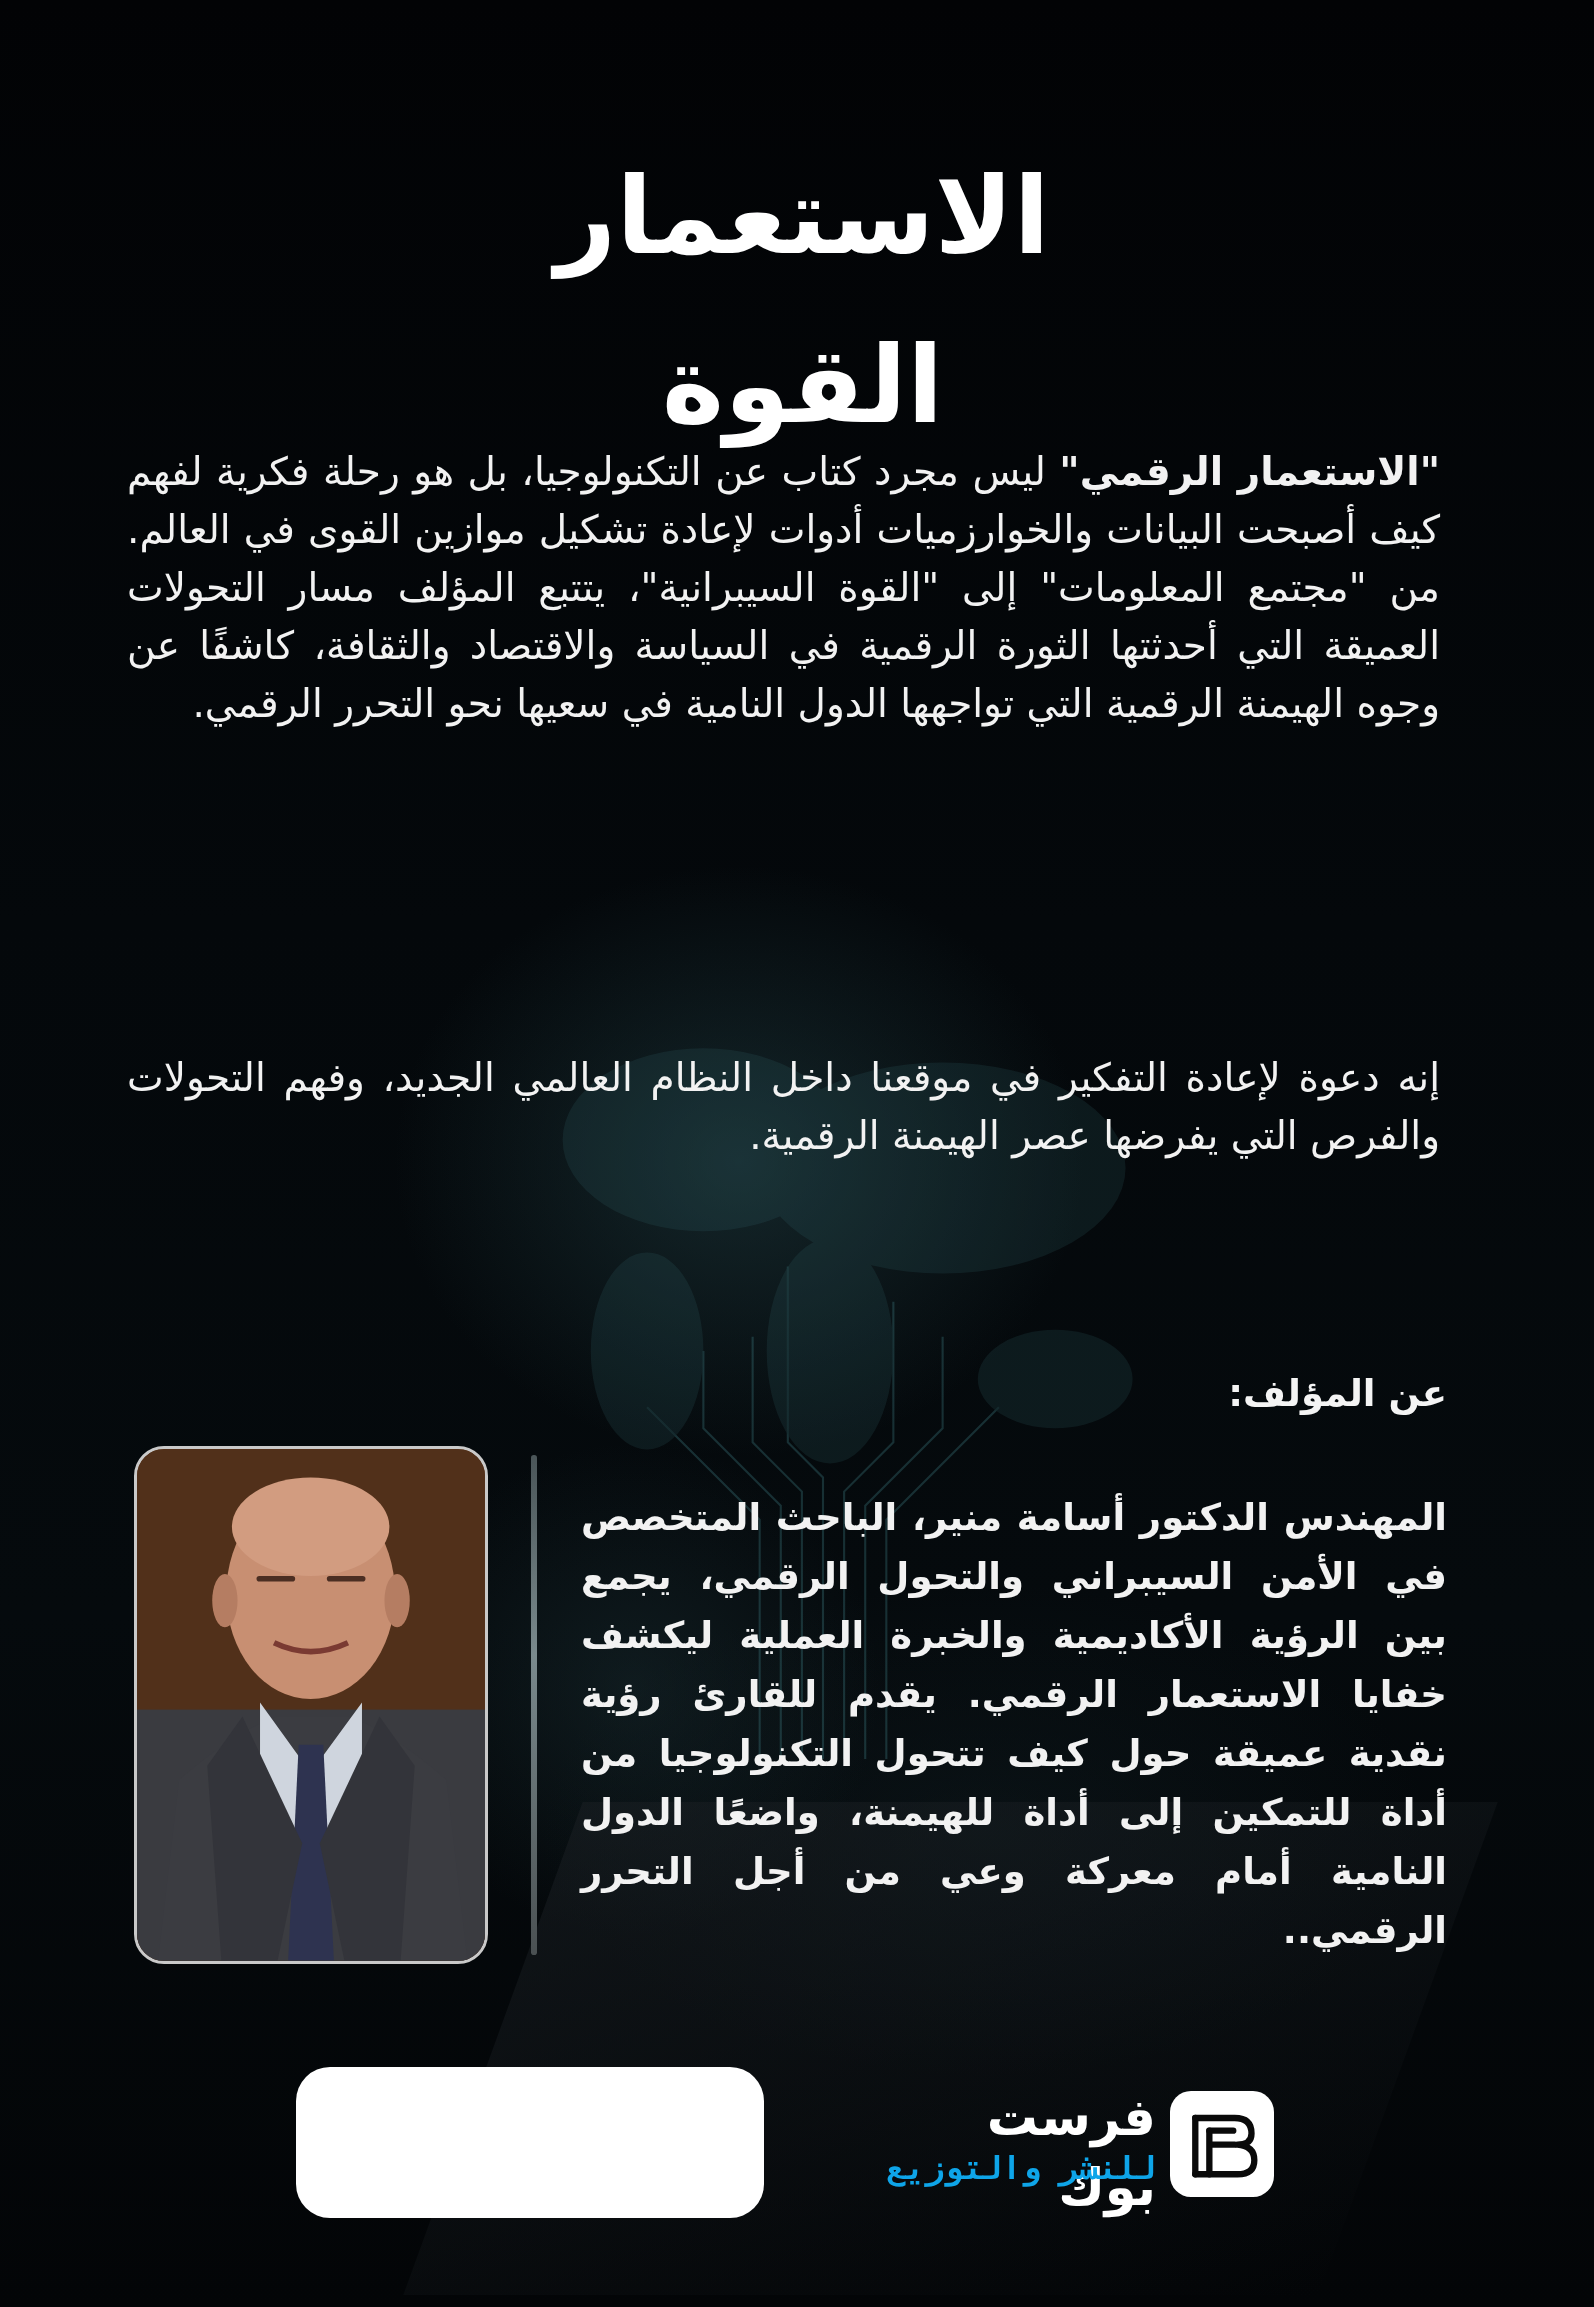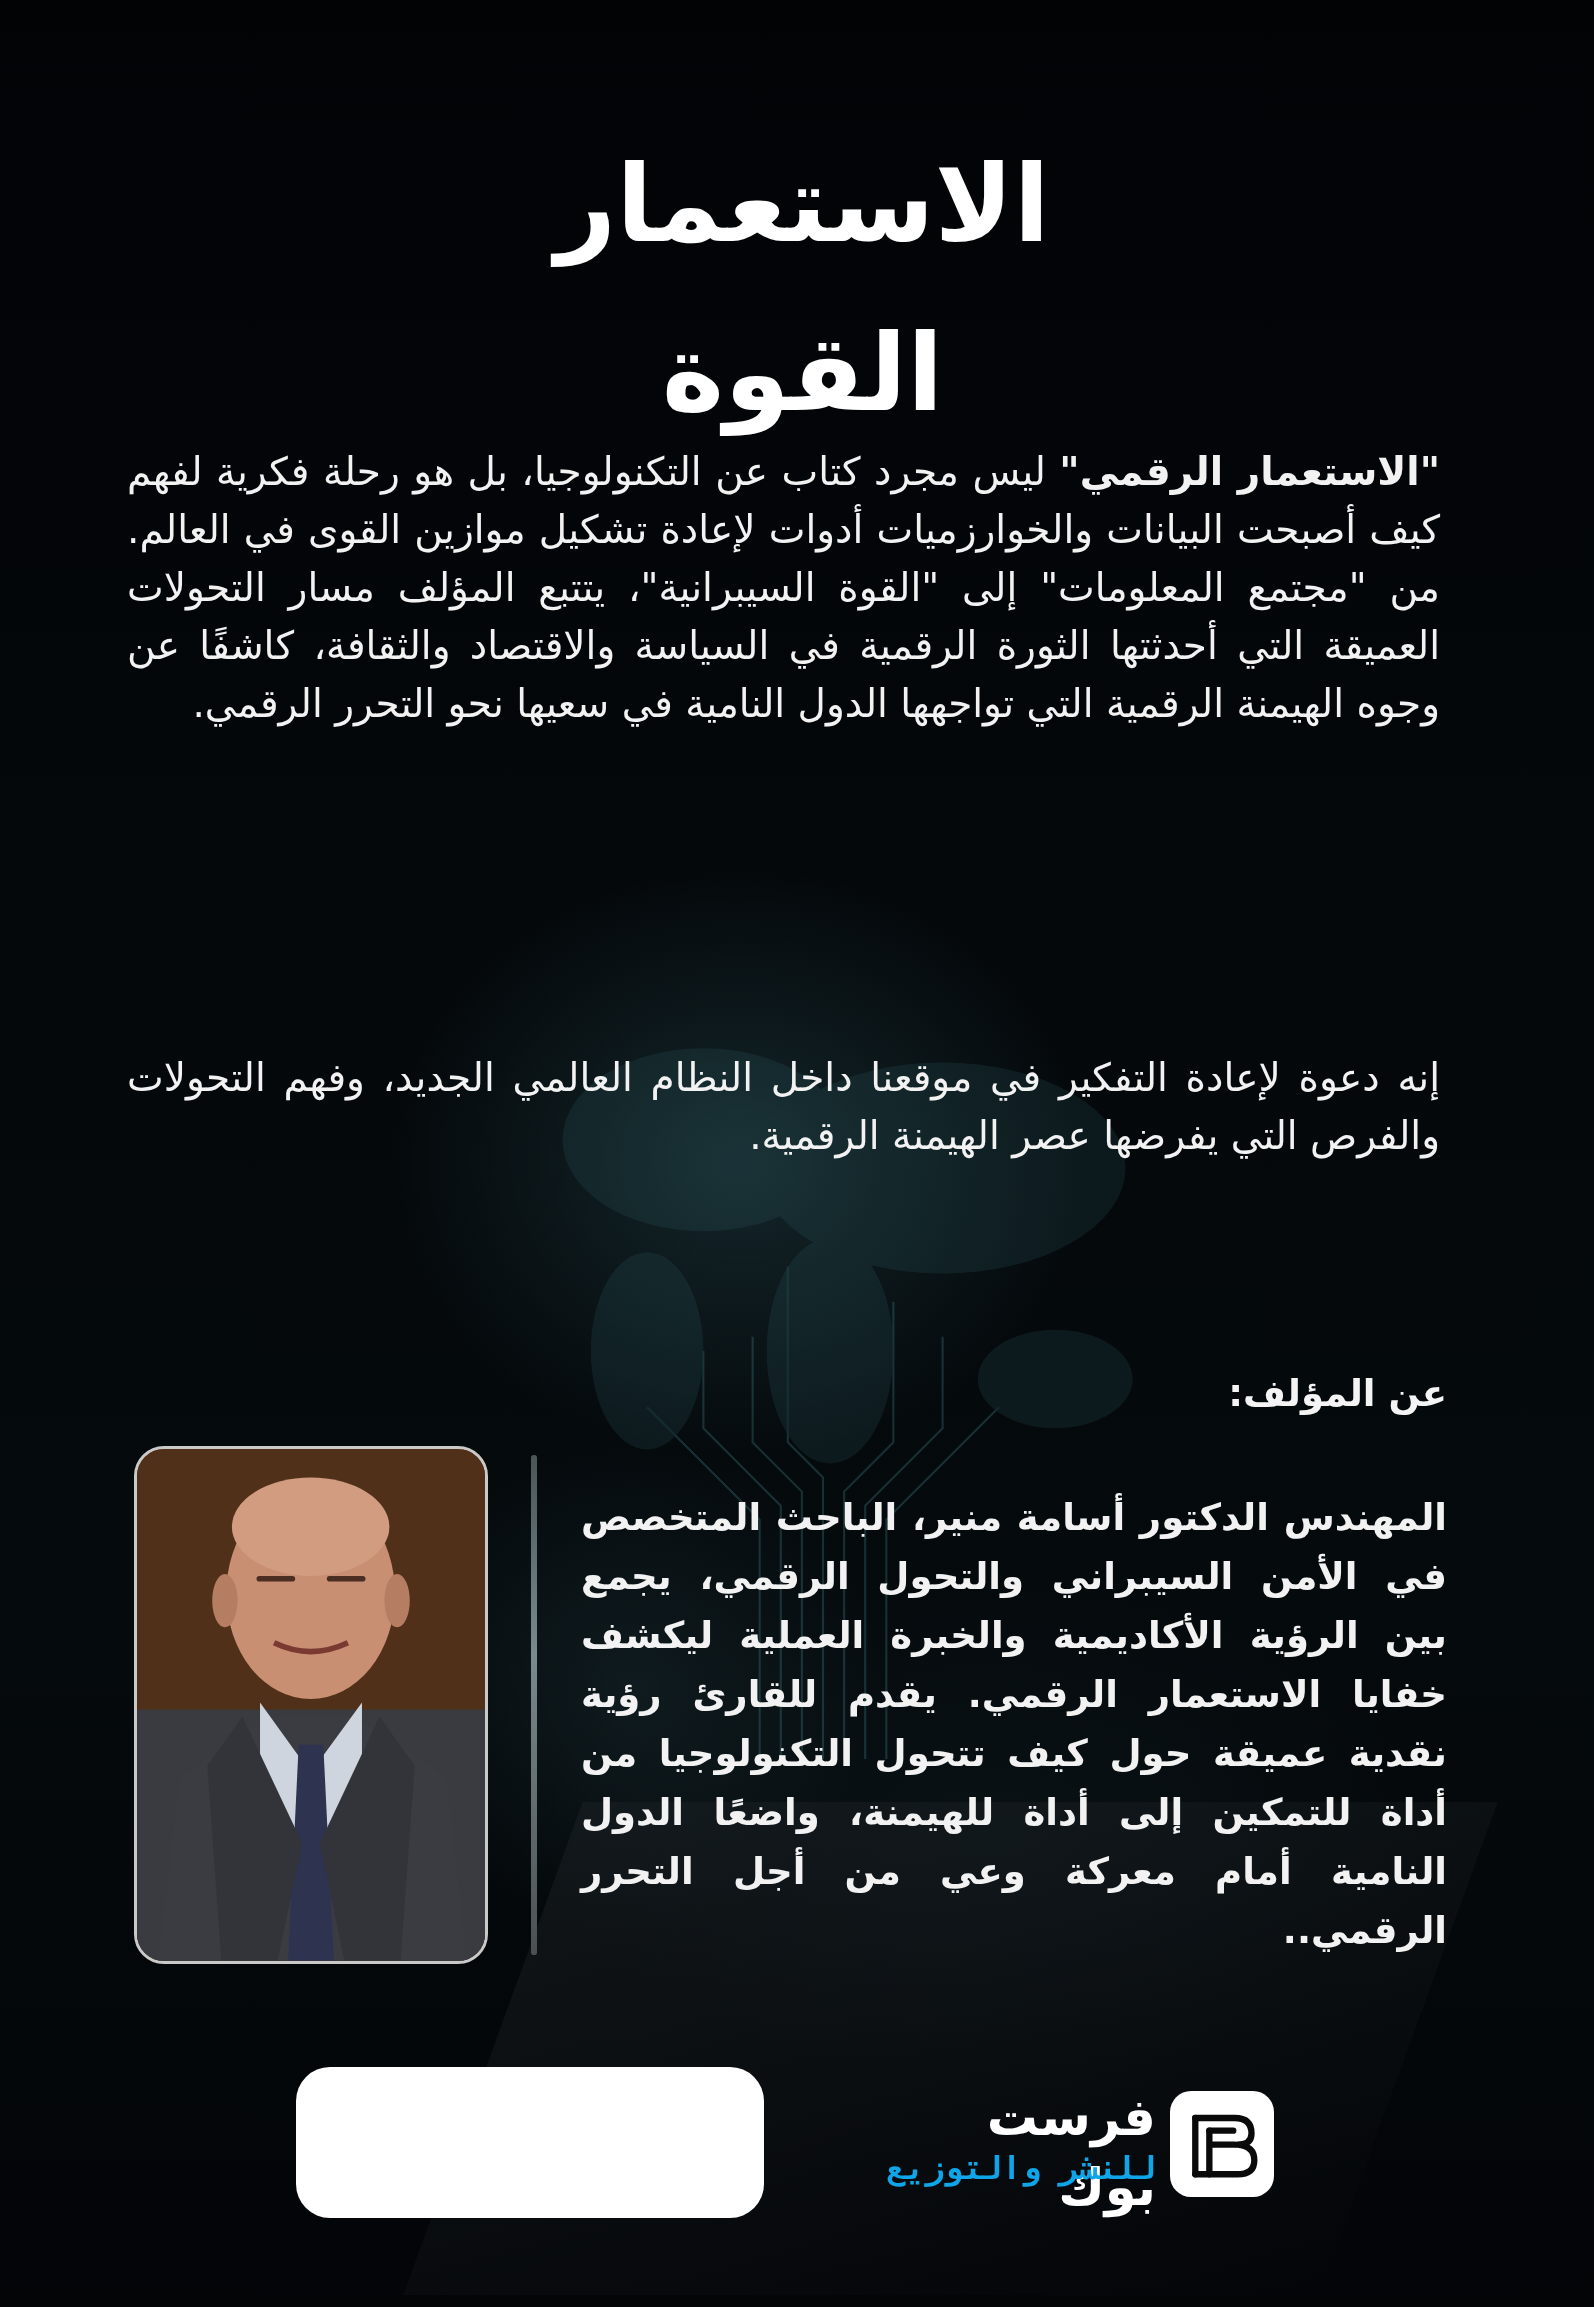--- a/index.html
+++ b/index.html
@@ -21,21 +21,21 @@
   .circuit {
     position: absolute; left: 436px; top: 985px; width: 774px; height: 774px;
     opacity: 0.25;
   }
   .dark-slab {
     position: absolute; left: 493px; top: 1802px; width: 915px; height: 493px;
     background: linear-gradient(160deg, rgba(25,30,34,0.6), rgba(5,6,8,0.0));
     transform: skewX(-20deg);
   }
   .title {
-    position: absolute; top: 120px; left: 0; right: 0;
+    position: absolute; top: 132px; left: 0; right: 0;
     text-align: center;
     direction: rtl;
     font-family: "DejaVu Sans", sans-serif;
     font-weight: bold;
     font-size: 106px;
     line-height: 169px;
     color: #ffffff;
     letter-spacing: 1.4px;
     padding-left: 10px;
   }

